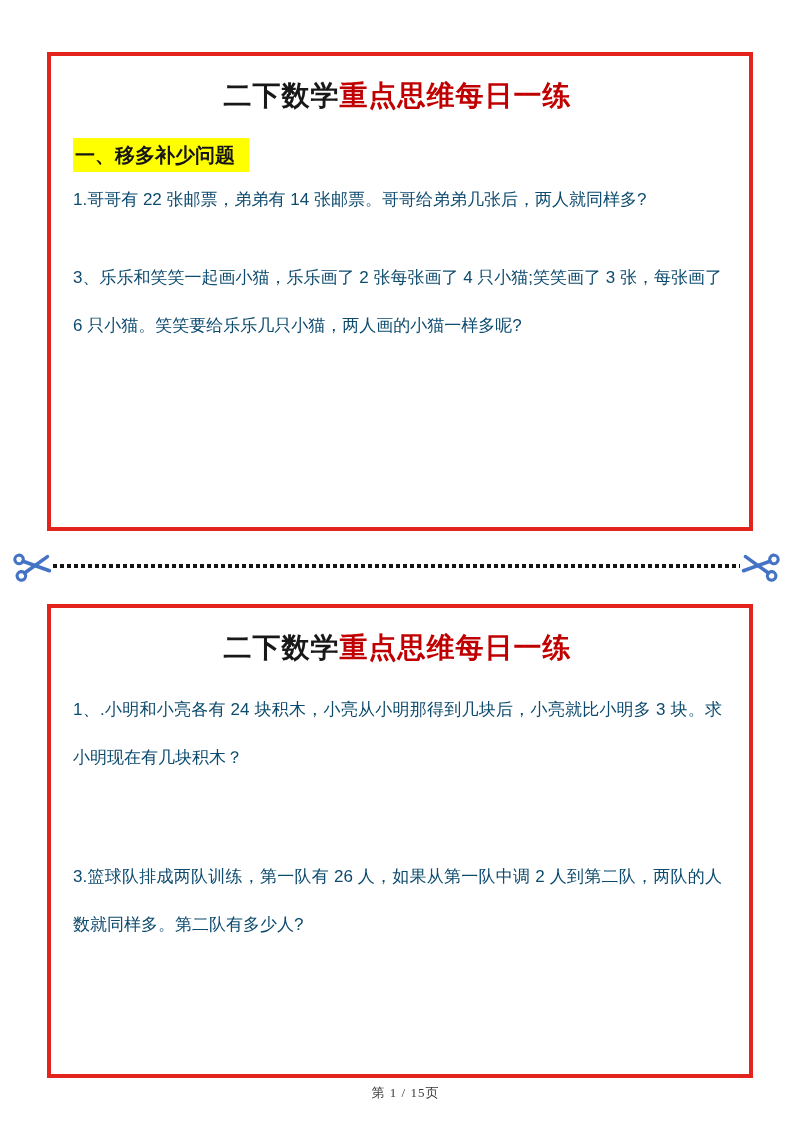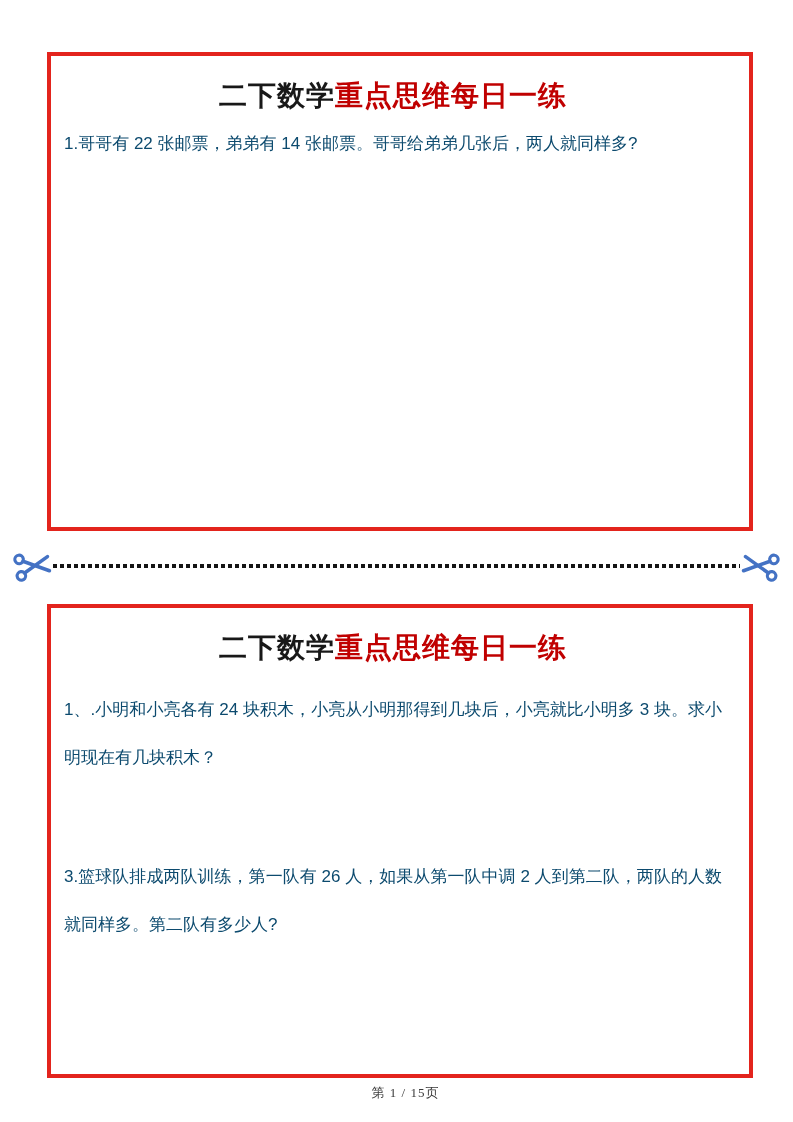--- a/index.html
+++ b/index.html
@@ -15,21 +15,21 @@
     margin: 0 auto;
     background: #ffffff;
     overflow: hidden;
   }
   .card {
     position: absolute;
     left: 47px;
     width: 706px;
     border: 4px solid #e3241d;
     background: #ffffff;
-    padding: 10px 27px 10px 13px;
+    padding: 10px 27px 10px 22px;
     overflow: hidden;
   }
   .card1 { top: 52px;  height: 479px; }
   .card2 { top: 604px; height: 474px; }
   .title {
     text-align: center;
     font-size: 28px;
     font-weight: bold;
     letter-spacing: 1px;
     margin-top: 10px;
@@ -97,21 +97,25 @@
 </style>
 </head>
 <body>
 
 <div class="page">
 
   <section class="card card1">
     <h1 class="title">
       <span class="t-black">二下数学</span><span class="t-red">重点思维每日一练</span>
     </h1>
+    <div class="heading-row">
+      <span class="section-heading">一、移多补少问题</span>
+    </div>
     <p class="problem m1">1.哥哥有 22 张邮票，弟弟有 14 张邮票。哥哥给弟弟几张后，两人就同样多?</p>
+    <p class="problem m3">3、乐乐和笑笑一起画小猫，乐乐画了 2 张每张画了 4 只小猫;笑笑画了 3 张，每张画了 6 只小猫。笑笑要给乐乐几只小猫，两人画的小猫一样多呢?</p>
   </section>
 
   <div class="cutline">
     <svg class="scissor left" viewBox="0 0 32 32" aria-hidden="true">
       <g stroke="#4472c4" fill="none" stroke-linecap="round">
         <circle cx="6" cy="9" r="3.6" stroke-width="2.6"></circle>
         <circle cx="6" cy="23" r="3.6" stroke-width="2.6"></circle>
         <line x1="9" y1="11" x2="30" y2="22" stroke-width="3"></line>
         <line x1="9" y1="21" x2="30" y2="10" stroke-width="3"></line>
       </g>

